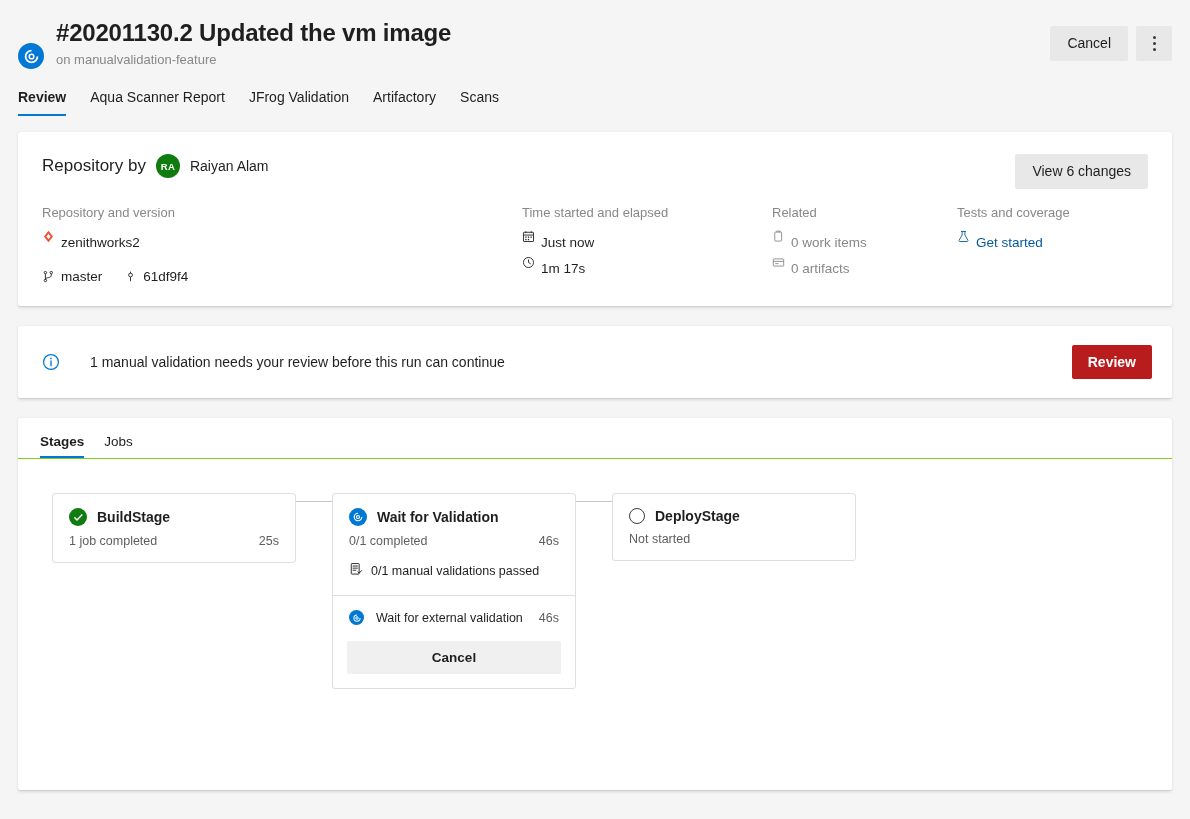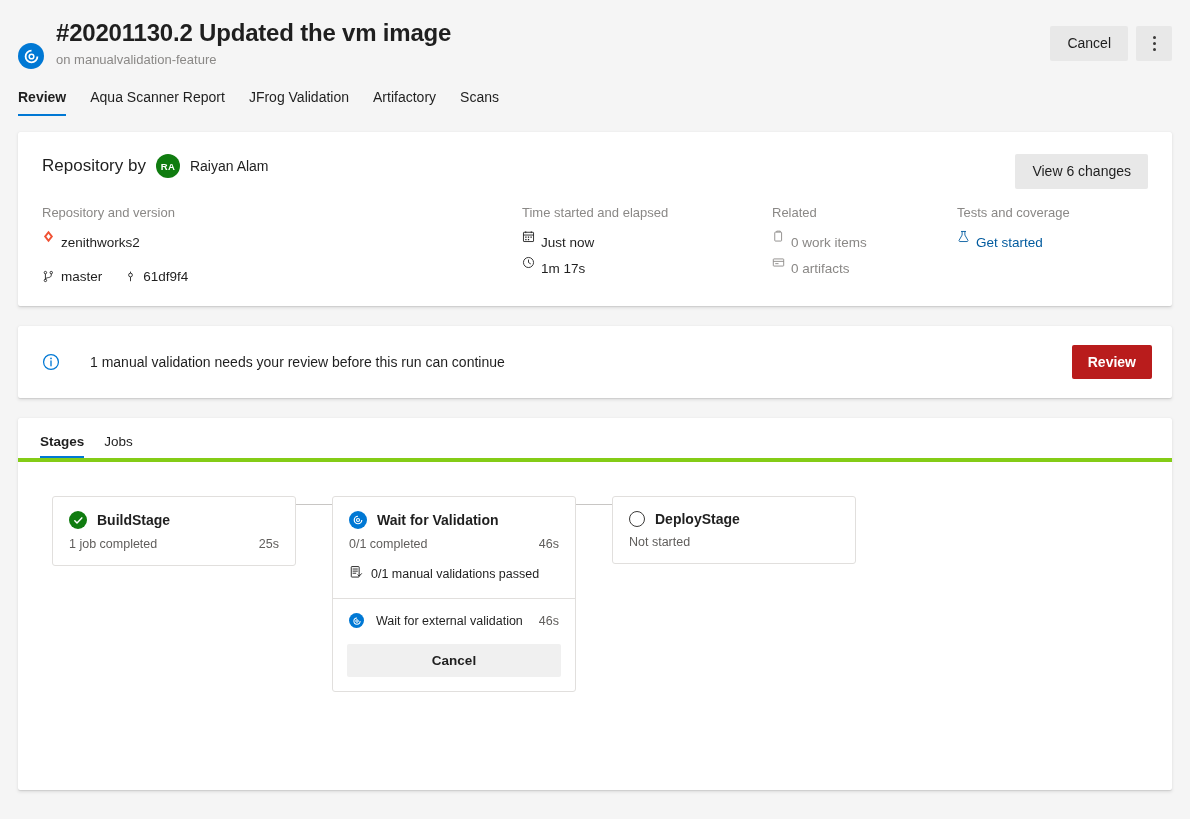--- a/index.html
+++ b/index.html
@@ -109,21 +109,21 @@
   .banner-text { font-size: 14px; color: #1f1f1f; }
   .btn-primary {
     position: absolute; right: 20px; top: 19px;
     background: #b91c1c; color: #fff; border: none; border-radius: 2px;
     font-size: 14px; font-weight: 600; font-family: "Liberation Sans", sans-serif;
     height: 34px; padding: 0 16px; cursor: pointer;
   }
 
   
   .stages-card { margin-top: 20px; height: 372px; overflow: hidden; position: relative; }
-  .sub-tabs { display: flex; gap: 20px; padding: 16px 22px 0 22px; border-bottom: 4px solid #84cc16; }
+  .sub-tabs { display: flex; gap: 20px; padding: 16px 22px 0 22px; border-bottom: 1px solid #84cc16; }
   .sub-tab { font-size: 13.5px; color: #1f1f1f; padding-bottom: 9px; position: relative; cursor: pointer; }
   .sub-tab.active { font-weight: 600; }
   .sub-tab.active:after {
     content: ""; position: absolute; left: 0; right: 0; bottom: 0;
     height: 2px; background: #0078d4;
   }
 
   .graph { position: relative; padding: 34px 22px 0 34px; }
   .stage-row { display: flex; align-items: flex-start; gap: 36px; position: relative; }
 

